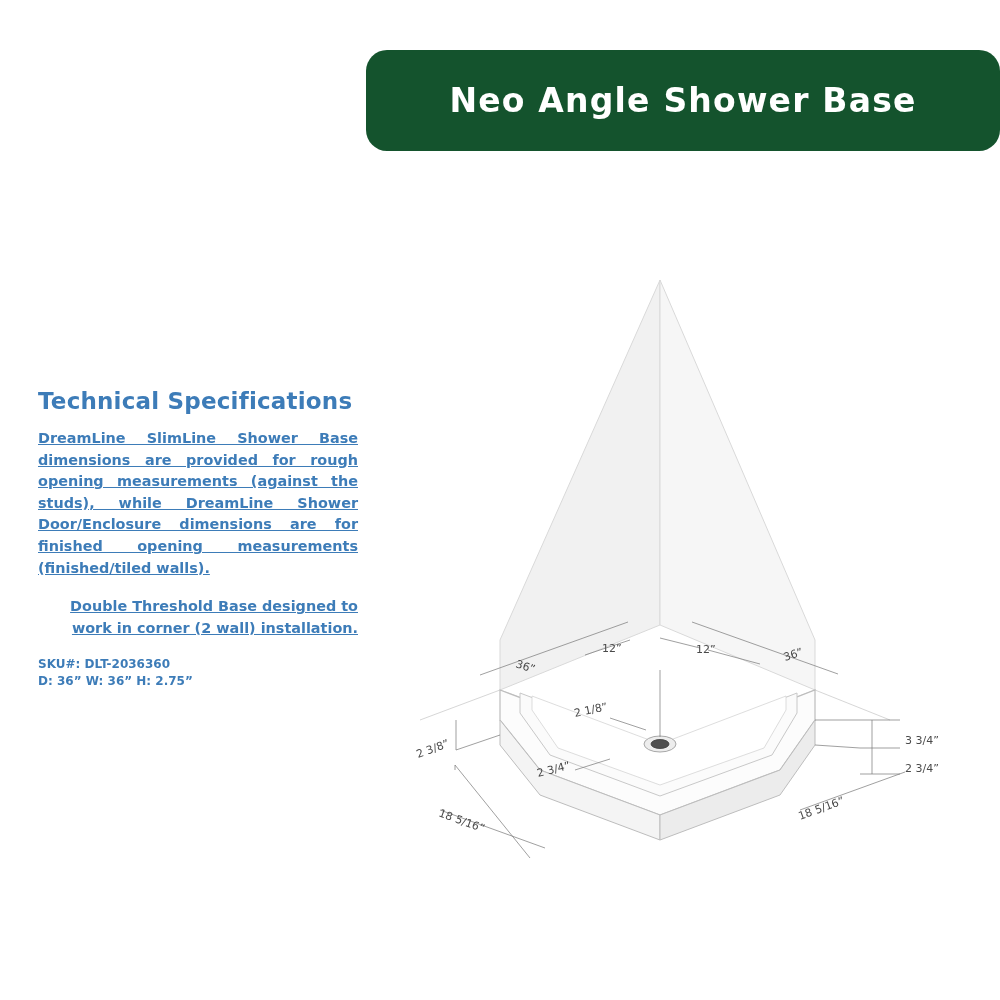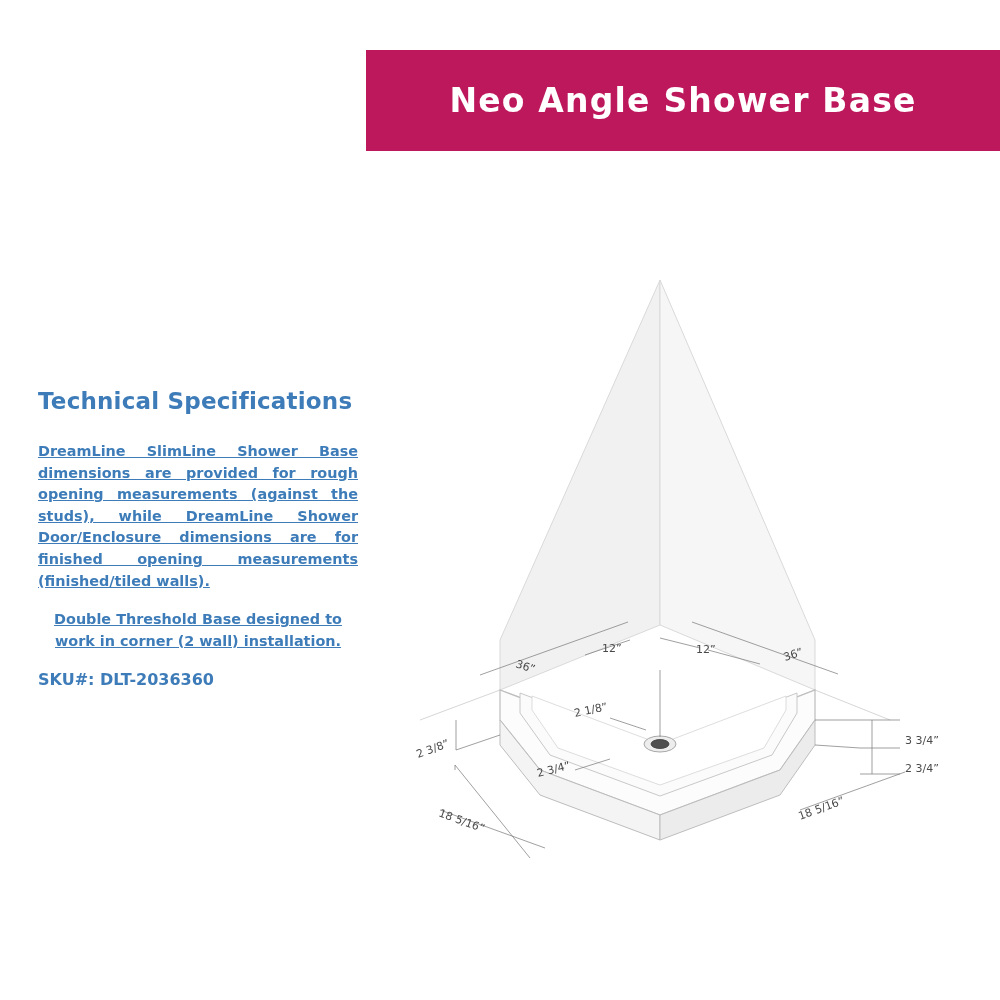--- a/index.html
+++ b/index.html
@@ -20,24 +20,25 @@
     height: 1000px;
   }
 
   
   .header-banner {
     position: absolute;
     left: 366px;
     top: 50px;
     width: 634px;
     height: 101px;
-    background: #be185d;
+    background: #14532d;
     display: flex;
     align-items: center;
     justify-content: center;
+    border-radius: 21px;
   }
   .header-title {
     color: #ffffff;
     font-size: 33px;
     font-weight: bold;
     letter-spacing: 1.2px;
     font-family: "DejaVu Sans", sans-serif;
     text-align: center;
   }
 
@@ -46,37 +47,37 @@
     position: absolute;
     left: 38px;
     top: 388px;
     width: 320px;
     color: #3d7cb8;
   }
   .spec-title {
     font-size: 23px;
     font-weight: bold;
     letter-spacing: 0.2px;
-    margin-bottom: 27px;
+    margin-bottom: 14px;
     color: #3d7cb8;
   }
   .spec-para {
     font-size: 14.4px;
     line-height: 1.5;
     text-align: justify;
     color: #3d7cb8;
     margin-bottom: 17px;
     font-weight: bold;
     text-decoration: underline;
   }
   .spec-para.nojustify {
-    text-align: center;
+    text-align: right;
   }
   .spec-sku {
-    font-size: 16px;
+    font-size: 12px;
     font-weight: bold;
     color: #3d7cb8;
     line-height: 1.35;
     margin-bottom: 18px;
   }
 
   
   .drawing {
     position: absolute;
     left: 360px;
@@ -101,20 +102,21 @@
   <div class="header-banner">
     <div class="header-title">Neo Angle Shower Base</div>
   </div>
 
   <div class="spec-col">
     <div class="spec-title">Technical Specifications</div>
     <div class="spec-para">DreamLine SlimLine Shower Base dimensions are provided for rough opening measurements (against the studs), while DreamLine Shower Door/Enclosure dimensions are for finished opening measurements (finished/tiled walls).</div>
     <div class="spec-para nojustify">Double Threshold Base designed to work in corner (2 wall) installation.</div>
     <div class="spec-sku">
       <div>SKU#: DLT-2036360</div>
+      <div>D: 36” W: 36” H: 2.75”</div>
     </div>
   </div>
 
   <div class="drawing">
     <svg width="640" height="640" viewBox="0 0 640 640" xmlns="http://www.w3.org/2000/svg">
       <g stroke="#d8d8d8" stroke-width="1">
 
         <polygon points="140,390 300,30 300,375 140,440" fill="#f1f1f1" stroke="#d9d9d9"></polygon>
 
         <polygon points="300,30 455,390 455,440 300,375" fill="#f6f6f6" stroke="#d9d9d9"></polygon>

